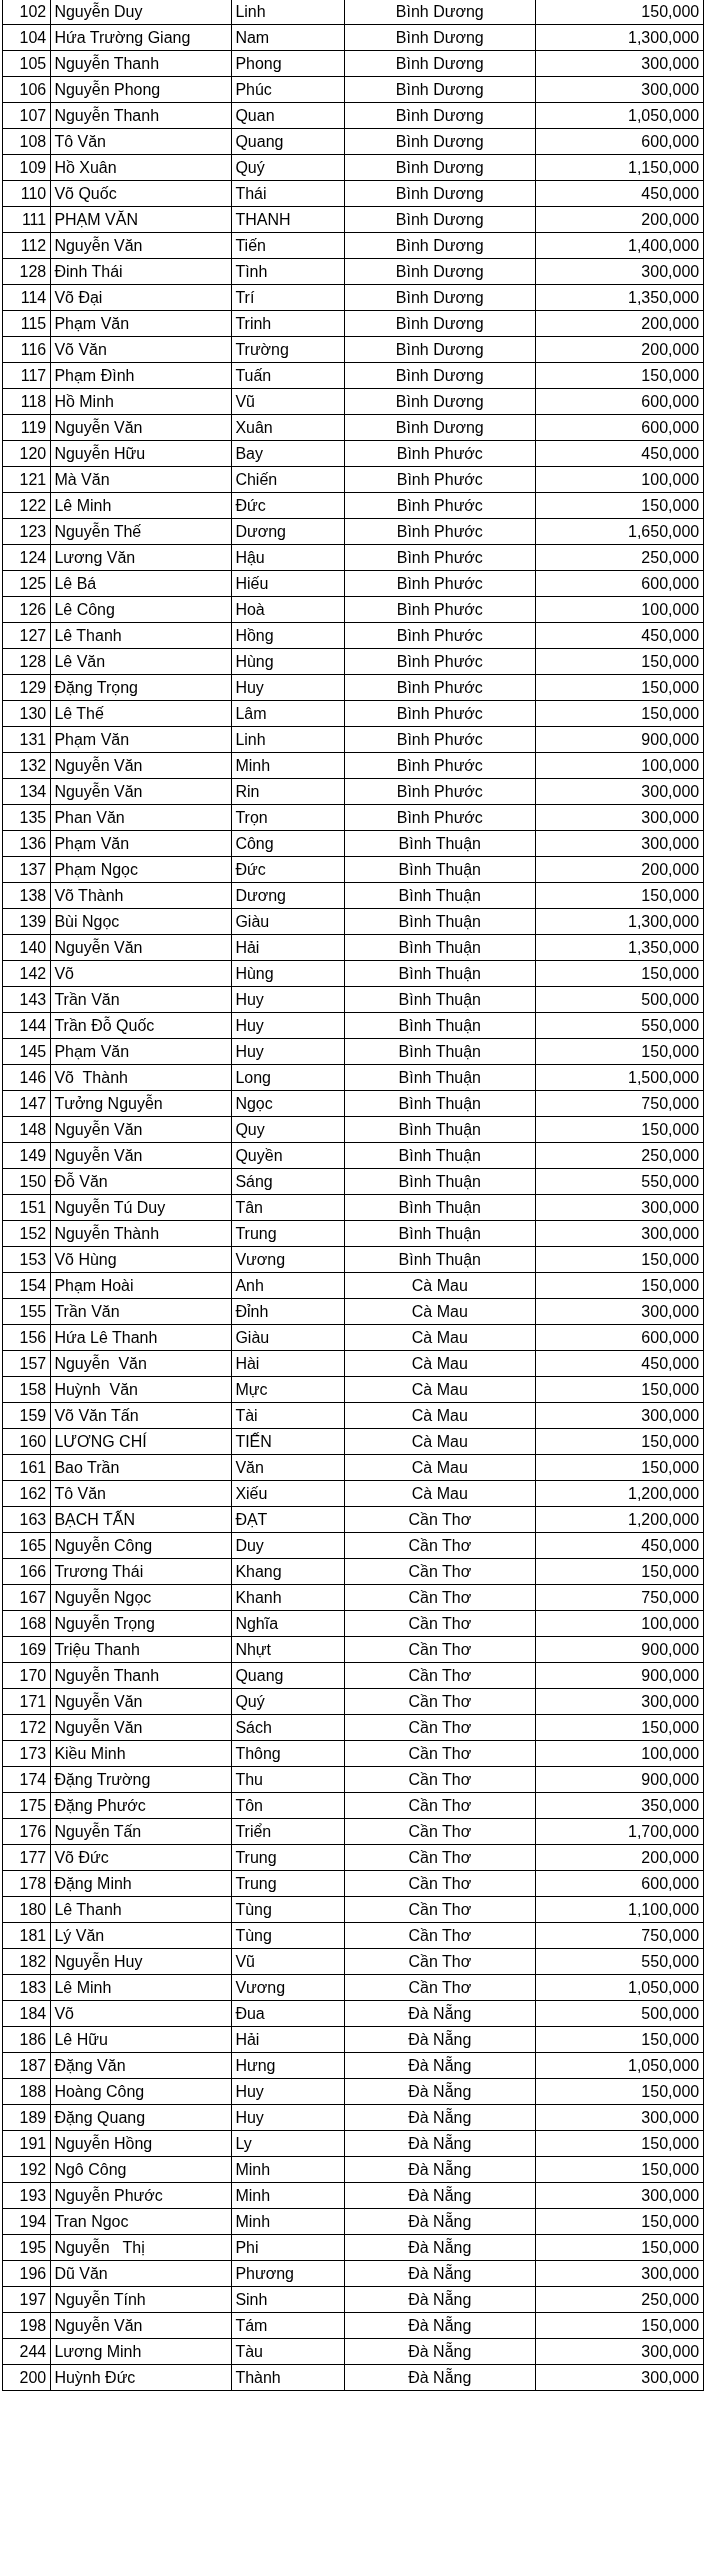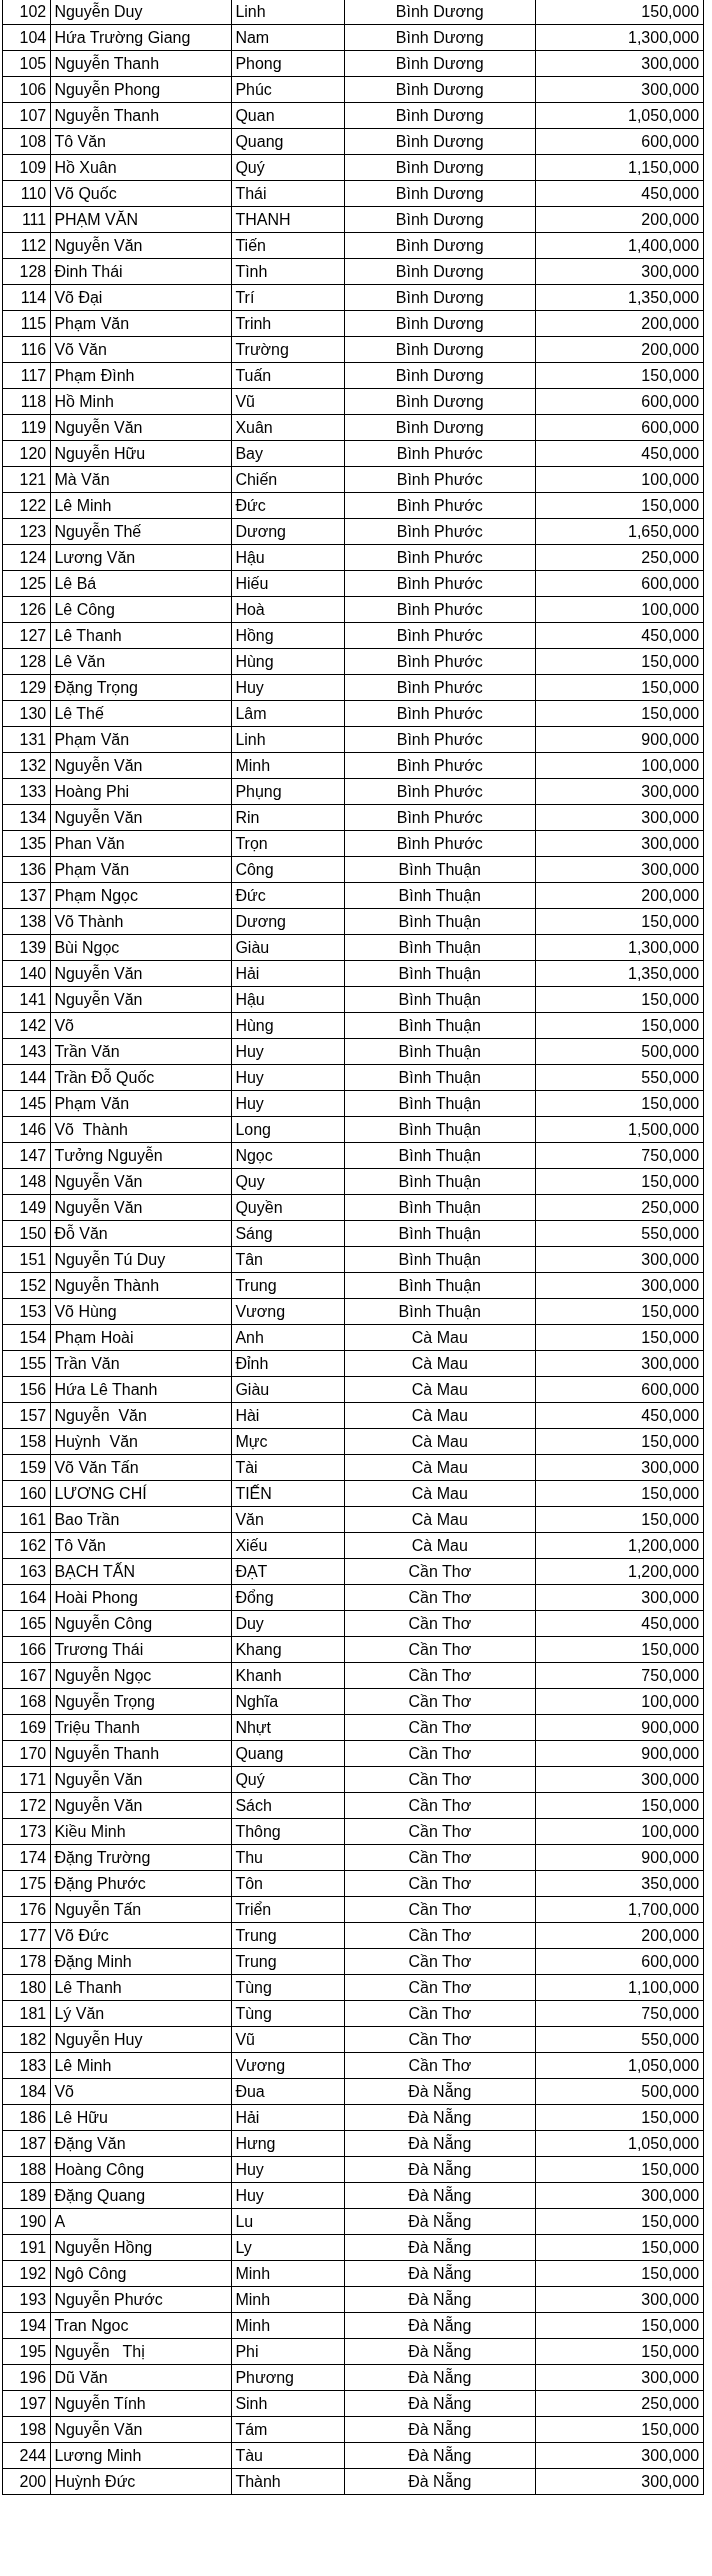--- a/index.html
+++ b/index.html
@@ -258,27 +258,20 @@
     <td class="c-amt">900,000</td>
   </tr>
         <tr>
     <td class="c-no">132</td>
     <td class="c-name">Nguyễn Văn</td>
     <td class="c-given">Minh</td>
     <td class="c-prov">Bình Phước</td>
     <td class="c-amt">100,000</td>
   </tr>
         <tr>
-    <td class="c-no">133</td>
-    <td class="c-name">Hoàng Phi</td>
-    <td class="c-given">Phụng</td>
-    <td class="c-prov">Bình Phước</td>
-    <td class="c-amt">300,000</td>
-  </tr>
-        <tr>
     <td class="c-no">134</td>
     <td class="c-name">Nguyễn Văn</td>
     <td class="c-given">Rin</td>
     <td class="c-prov">Bình Phước</td>
     <td class="c-amt">300,000</td>
   </tr>
         <tr>
     <td class="c-no">135</td>
     <td class="c-name">Phan Văn</td>
     <td class="c-given">Trọn</td>
@@ -314,27 +307,20 @@
     <td class="c-amt">1,300,000</td>
   </tr>
         <tr>
     <td class="c-no">140</td>
     <td class="c-name">Nguyễn Văn</td>
     <td class="c-given">Hải</td>
     <td class="c-prov">Bình Thuận</td>
     <td class="c-amt">1,350,000</td>
   </tr>
         <tr>
-    <td class="c-no">141</td>
-    <td class="c-name">Nguyễn Văn</td>
-    <td class="c-given">Hậu</td>
-    <td class="c-prov">Bình Thuận</td>
-    <td class="c-amt">150,000</td>
-  </tr>
-        <tr>
     <td class="c-no">142</td>
     <td class="c-name">Võ</td>
     <td class="c-given">Hùng</td>
     <td class="c-prov">Bình Thuận</td>
     <td class="c-amt">150,000</td>
   </tr>
         <tr>
     <td class="c-no">143</td>
     <td class="c-name">Trần Văn</td>
     <td class="c-given">Huy</td>
@@ -475,27 +461,20 @@
     <td class="c-amt">1,200,000</td>
   </tr>
         <tr>
     <td class="c-no">163</td>
     <td class="c-name">BẠCH TẤN</td>
     <td class="c-given">ĐẠT</td>
     <td class="c-prov">Cần Thơ</td>
     <td class="c-amt">1,200,000</td>
   </tr>
         <tr>
-    <td class="c-no">164</td>
-    <td class="c-name">Hoài Phong</td>
-    <td class="c-given">Đổng</td>
-    <td class="c-prov">Cần Thơ</td>
-    <td class="c-amt">300,000</td>
-  </tr>
-        <tr>
     <td class="c-no">165</td>
     <td class="c-name">Nguyễn Công</td>
     <td class="c-given">Duy</td>
     <td class="c-prov">Cần Thơ</td>
     <td class="c-amt">450,000</td>
   </tr>
         <tr>
     <td class="c-no">166</td>
     <td class="c-name">Trương Thái</td>
     <td class="c-given">Khang</td>
@@ -641,27 +620,20 @@
     <td class="c-given">Huy</td>
     <td class="c-prov">Đà Nẵng</td>
     <td class="c-amt">150,000</td>
   </tr>
         <tr>
     <td class="c-no">189</td>
     <td class="c-name">Đặng Quang</td>
     <td class="c-given">Huy</td>
     <td class="c-prov">Đà Nẵng</td>
     <td class="c-amt">300,000</td>
-  </tr>
-        <tr>
-    <td class="c-no">190</td>
-    <td class="c-name">A</td>
-    <td class="c-given">Lu</td>
-    <td class="c-prov">Đà Nẵng</td>
-    <td class="c-amt">150,000</td>
   </tr>
         <tr>
     <td class="c-no">191</td>
     <td class="c-name">Nguyễn Hồng</td>
     <td class="c-given">Ly</td>
     <td class="c-prov">Đà Nẵng</td>
     <td class="c-amt">150,000</td>
   </tr>
         <tr>
     <td class="c-no">192</td>

